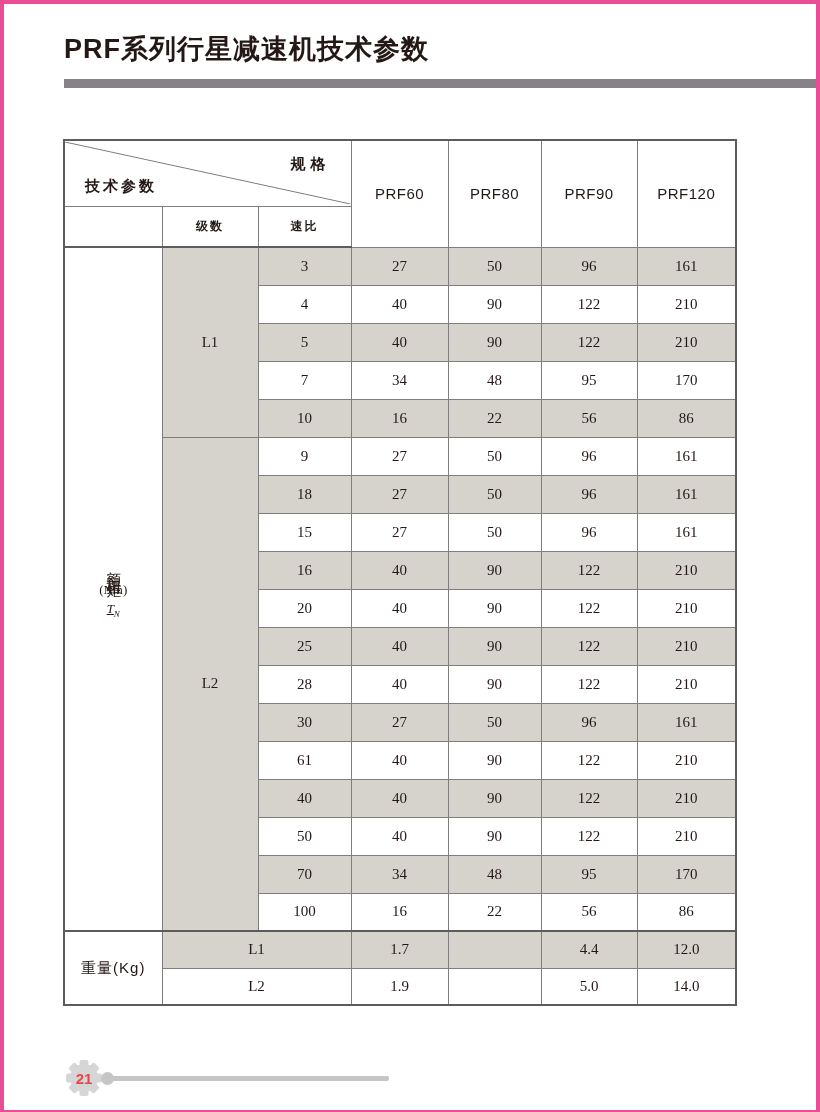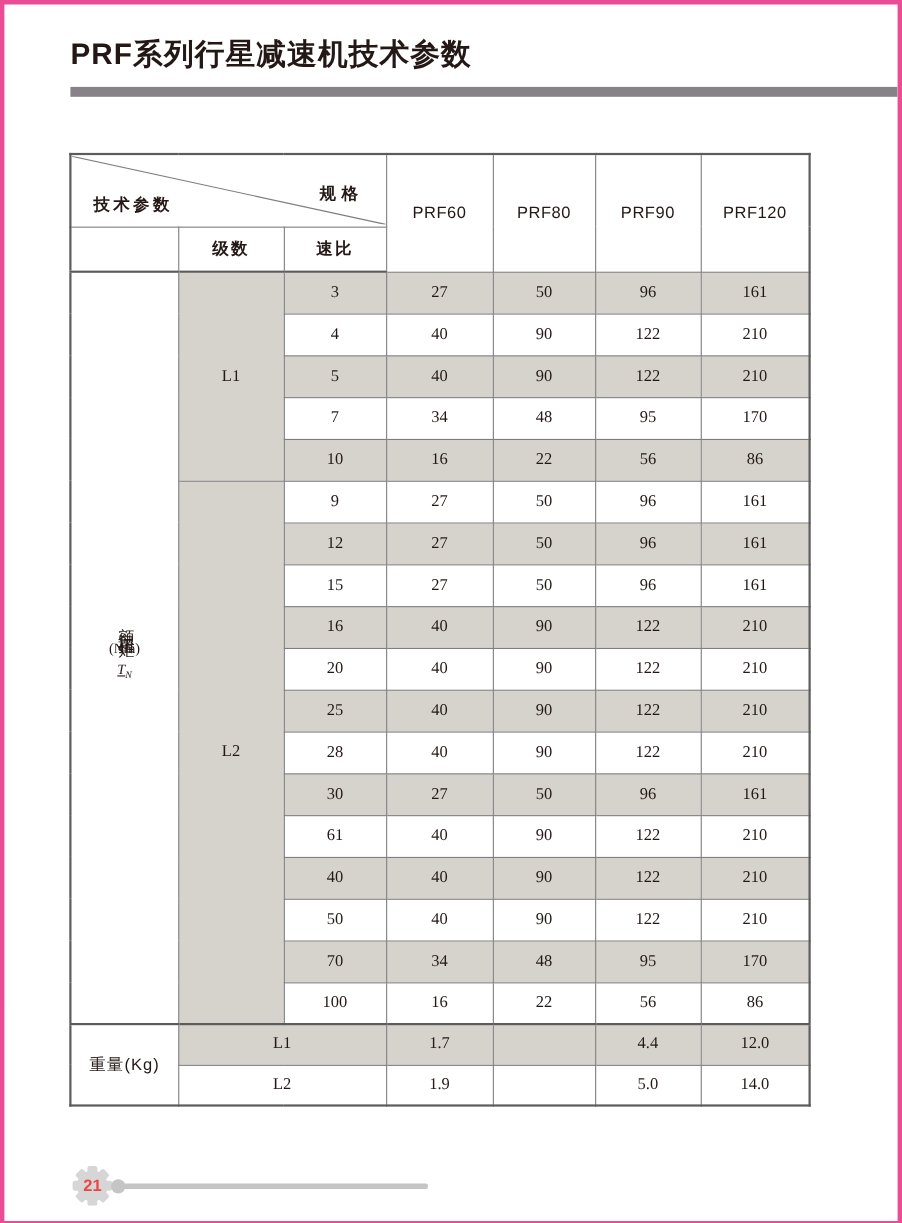--- a/index.html
+++ b/index.html
@@ -30,25 +30,25 @@
   tr.hrow1 { height:66px; }
   tr.hrow2 { height:41px; }
   tr.hrow2 td { border-bottom:2px solid #5c5c5c; }
   tr.drow  { height:38px; }
   tr.wrow  { height:37px; }
   tr.weight-first td { border-top:2px solid #5c5c5c; }
 
   td.shade { background:#d6d3cd; }
   .num { font-family:"Liberation Serif","DejaVu Serif",serif; font-size:15px; }
   .col-head { font-size:15px; letter-spacing:0.5px; }
-  .sub-head { font-weight:bold; font-size:15px; letter-spacing:2px;font-family:Liberation Serif, serif; }
+  .sub-head { font-weight:bold; font-size:12px; letter-spacing:2px;font-family:Liberation Serif, serif; }
 
   .diag-wrap { position:relative; width:100%; height:62px; }
   .diag-svg  { position:absolute; left:0; top:0; width:100%; height:100%; display:block; }
-  .diag-top    { position:absolute; top:25px; right:20px; font-weight:bold; font-size:15px; letter-spacing:5px; }
+  .diag-top    { position:absolute; top:13px; right:20px; font-weight:bold; font-size:15px; letter-spacing:5px; }
   .diag-bottom { position:absolute; left:20px; bottom:8px; font-weight:bold; font-size:15px; letter-spacing:3px; }
 
   .torque-cell { background:#ffffff;border-radius:23px; }
   .torque-text {
     writing-mode:vertical-rl; text-orientation:upright;
     font-family:"Liberation Serif","DejaVu Serif",serif;
     font-size:15px; letter-spacing:4px; margin:0 auto;
   }
   .torque-unit { font-family:"Liberation Serif","DejaVu Serif",serif; font-size:13px; margin-top:7px; }
   .torque-sym  { font-family:"Liberation Serif","DejaVu Serif",serif; font-size:13px; font-style:italic; margin-top:3px;text-decoration:underline; }
@@ -153,21 +153,21 @@
         </tr>
         <tr class="drow">
           <td class="stage-cell shade" rowspan="13">L2</td>
           <td class="num">9</td>
           <td class="num">27</td>
           <td class="num">50</td>
           <td class="num">96</td>
           <td class="num">161</td>
         </tr>
         <tr class="drow">
-          <td class="num shade">12</td>
+          <td class="num shade">18</td>
           <td class="num shade">27</td>
           <td class="num shade">50</td>
           <td class="num shade">96</td>
           <td class="num shade">161</td>
         </tr>
         <tr class="drow">
           <td class="num">15</td>
           <td class="num">27</td>
           <td class="num">50</td>
           <td class="num">96</td>

